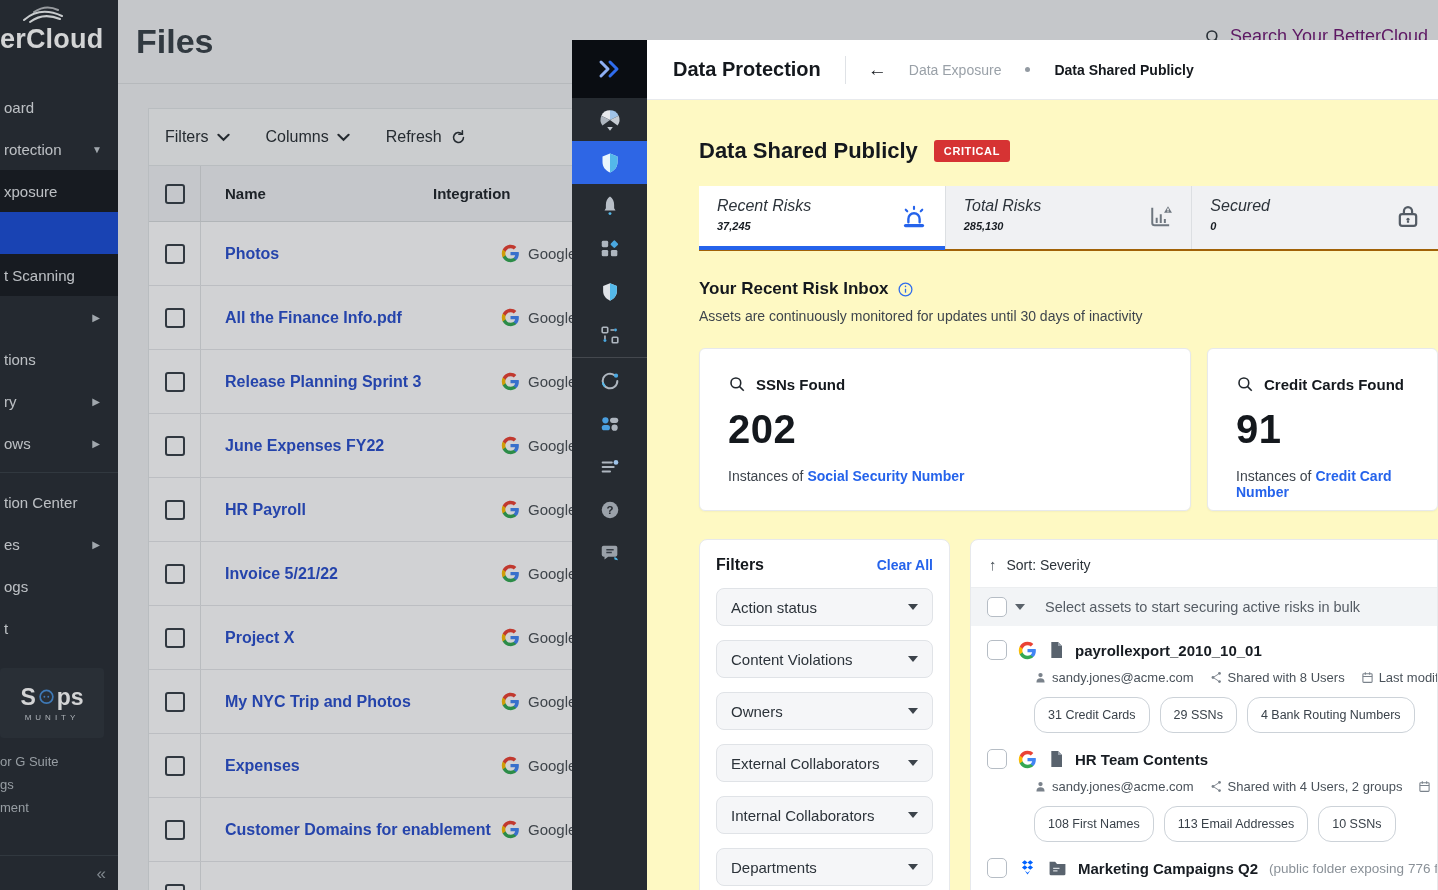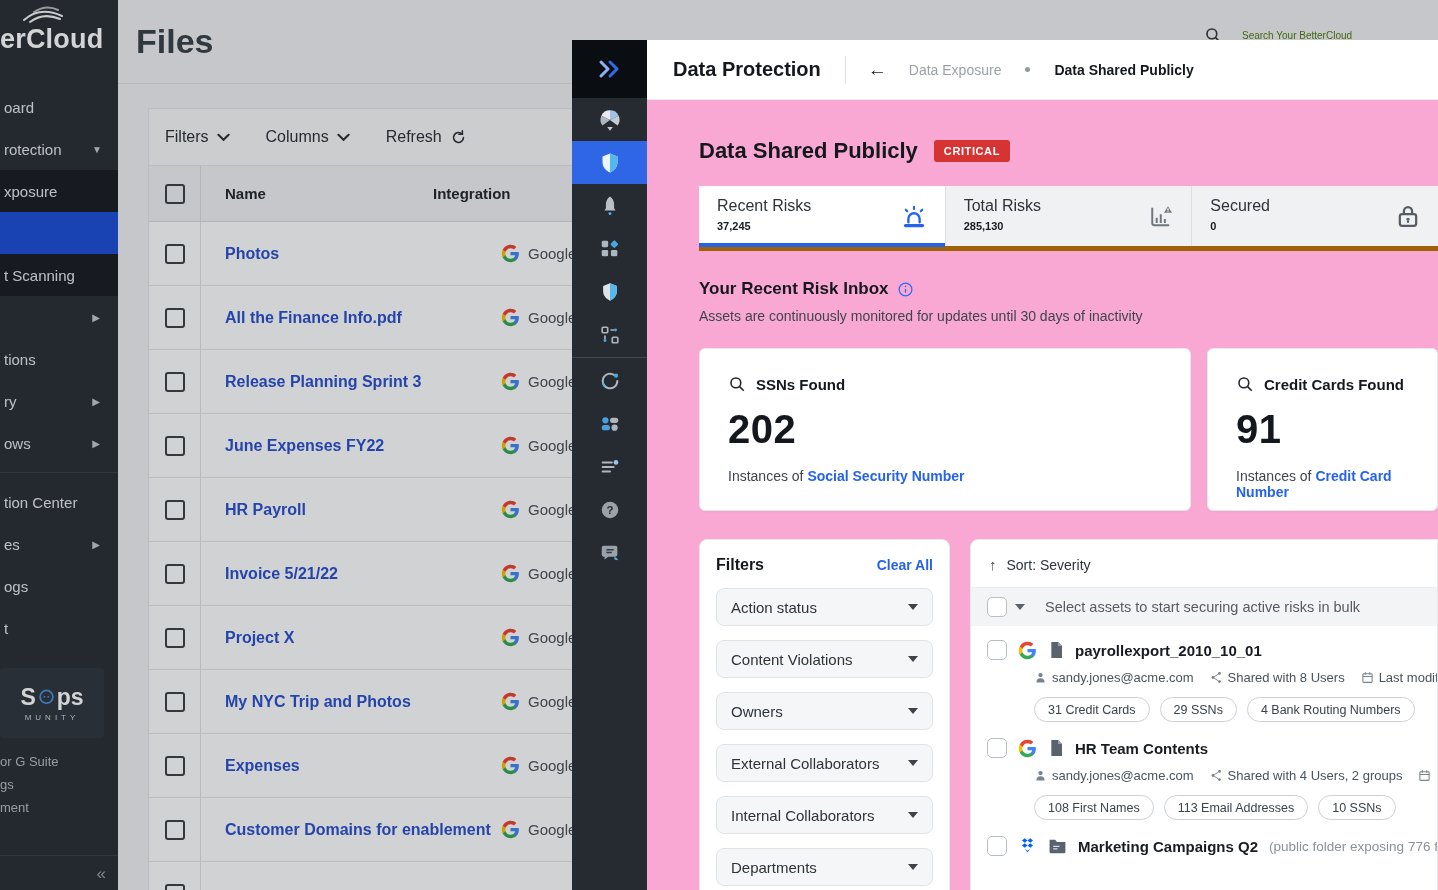--- a/index.html
+++ b/index.html
@@ -22,21 +22,21 @@
   .bg-community-line1 { color:#fff; font-weight:bold; font-size:23px; display:flex; align-items:center; gap:2px; }
   .bg-community-line2 { color:#cfd4d9; font-size:8px; letter-spacing:4px; margin-top:2px; }
   .bg-foot { position:absolute; left:0; top:750px; font-size:13px; color:#b6bcc2; line-height:23px; }
   .bg-foot div { cursor:pointer; }
   .bg-collapse { position:absolute; bottom:6px; right:12px; color:#9aa1a8; font-size:17px; cursor:pointer; }
   .bg-sidebar-footline { position:absolute; bottom:34px; left:0; right:0; height:1px; background:#3a4149; }
 
   .bg-main { position:absolute; left:118px; top:0; right:0; height:890px; background:#eef0f2; }
   .bg-pagehead { position:absolute; left:0; right:0; top:0; height:84px; border-bottom:1px solid #dcdee1; }
   .bg-pagetitle { position:absolute; left:18px; top:22px; font-size:34px; font-weight:600; color:#3a424a; }
-  .bg-search { position:absolute; left:1086px; top:26px; display:flex; align-items:center; gap:20px; font-size:10px; color:#4d7c0f; white-space:nowrap; }
+  .bg-search { position:absolute; left:1086px; top:26px; display:flex; align-items:center; gap:8px; font-size:18px; color:#701a75; white-space:nowrap; }
   .bg-toolbar { position:absolute; left:30px; right:0; top:108px; height:58px; background:#f6f7f8; border:1px solid #e0e3e6; display:flex; align-items:center; gap:36px; padding-left:16px; font-size:16px; color:#2b3137; }
   .bg-toolbar .tbtn { display:flex; align-items:center; gap:8px; cursor:pointer; font-weight:500; }
   .bg-table { position:absolute; left:30px; right:0; top:166px; bottom:0; border-left:1px solid #e0e3e6; overflow:hidden; }
   .bg-thead { height:56px; background:#eef0f3; border-bottom:1px solid #d6d9dc; display:flex; align-items:center; font-size:15px; font-weight:bold; color:#23282e; position:relative; }
   .bg-thead .ckcol { width:52px; align-self:stretch; border-right:1px solid #d9dcdf; display:flex; align-items:center; justify-content:center; }
   .bg-thead .nhdr { padding-left:24px; }
   .bg-thead .ihdr { position:absolute; left:284px; }
   .bg-row { height:64px; background:#fdfdfe; border-bottom:1px solid #e3e5e8; display:flex; align-items:center; position:relative; }
   .bg-row .ckcol { width:52px; align-self:stretch; border-right:1px solid #e0e2e5; display:flex; align-items:center; justify-content:center; }
   .bg-ck { width:20px; height:20px; border:2px solid #39414a; border-radius:3px; background:transparent; cursor:pointer; }
@@ -47,35 +47,35 @@
   .scrim { position:absolute; inset:0; background:rgba(12,15,20,0.18); z-index:5; }
 
   
   .ov-strip { position:absolute; left:572px; top:40px; width:75px; bottom:0; background:#262b31; z-index:10; }
   .ov-expand { height:58px; background:#0a0d12; display:flex; align-items:center; justify-content:center; cursor:pointer; }
   .ov-icons { padding-top:0; }
   .ov-iconslot { height:43px; display:flex; align-items:center; justify-content:center; cursor:pointer; }
   .ov-iconslot.selected { background:#2e66e5; }
   .ov-icondivider { height:1px; background:rgba(255,255,255,0.14); margin:1px 0; }
 
-  .ov-panel { position:absolute; left:647px; top:40px; right:0; bottom:0; z-index:10; background:#f9a8d4; overflow:hidden; }
+  .ov-panel { position:absolute; left:647px; top:40px; right:0; bottom:0; z-index:10; background:#fef9c3; overflow:hidden; }
   .ov-header { height:60px; background:#fff; border-bottom:1px solid #e8eaed; display:flex; align-items:center; }
   .ov-title { font-size:20px; font-weight:bold; color:#14181d; margin-left:26px; }
   .ov-vdiv { width:1px; height:28px; background:#dfe2e6; margin:0 22px 0 24px; }
   .ov-back { font-size:19px; color:#14181d; cursor:pointer; }
   .ov-bc-prev { font-size:14px; color:#9aa1a8; margin-left:22px; cursor:pointer; }
   .ov-bc-dot { width:5px; height:5px; border-radius:50%; background:#939aa2; margin:0 24px; }
   .ov-bc-cur { font-size:14px; font-weight:600; color:#14181d; }
 
   .ov-body { position:absolute; top:60px; left:0; right:0; bottom:0; padding-left:52px; overflow:hidden; }
   .ov-h1row { margin-top:38px; display:flex; align-items:center; gap:16px; }
   .ov-h1 { font-size:22px; font-weight:800; color:#14181d; }
   .ov-badge { background:#d63333; color:#fff; font-size:11px; font-weight:bold; letter-spacing:.6px; padding:5px 10px; border-radius:3px; }
 
-  .ov-tabs { margin-top:22px; display:flex; width:739px; height:65px; border-bottom:5px solid #a16207; }
+  .ov-tabs { margin-top:22px; display:flex; width:739px; height:65px; border-bottom:2px solid #a16207;font-style:italic; }
   .ov-tab { flex:1; background:#f0f1f3; border-right:1px solid #dcdfe2; position:relative; padding:11px 0 0 18px; cursor:pointer; }
   .ov-tab:last-child { border-right:none; }
   .ov-tab.active { background:#fff; }
   .ov-tab.active::after { content:""; position:absolute; left:0; right:0; bottom:-1px; height:4px; background:#2563eb; }
   .ov-tab-label { font-size:16px; color:#2c333a; }
   .ov-tab-value { font-size:11px; font-weight:bold; color:#171c22; margin-top:5px; }
   .ov-tab-icon { position:absolute; right:16px; top:16px; }
 
   .ov-inbox-title { margin-top:28px; display:flex; align-items:center; gap:8px; font-size:17px; font-weight:800; color:#14181d; }
   .ov-inbox-sub { margin-top:9px; font-size:14px; color:#3e454d; }
@@ -104,21 +104,21 @@
   .ov-ck { width:20px; height:20px; background:#fff; border:1.5px solid #b6bdc5; border-radius:5px; cursor:pointer; flex:none; }
   .ov-bulk-caret { width:0; height:0; border-left:5px solid transparent; border-right:5px solid transparent; border-top:6px solid #5a626a; margin-right:12px; cursor:pointer; }
   .ov-bulk-label { font-size:14.5px; color:#555c64; }
   .ov-item { padding:14px 0 2px 16px; }
   .ov-item-title { display:flex; align-items:center; gap:11px; }
   .ov-item-name { font-size:15px; font-weight:bold; color:#171c22; white-space:nowrap; }
   .ov-item-suffix { font-size:13.5px; color:#8a9198; white-space:nowrap; }
   .ov-item-meta { margin:10px 0 0 47px; display:flex; align-items:center; gap:16px; font-size:13px; color:#4a525a; white-space:nowrap; overflow:hidden; }
   .ov-item-meta .m { display:flex; align-items:center; gap:5px; flex:none; }
   .ov-item-pills { margin:12px 0 0 47px; display:flex; gap:10px; }
-  .ov-pill { height:25px; display:flex; align-items:center; padding:0 13px; border:1px solid #ccd2d8; border-radius:13px; font-size:12.5px; color:#3a424a; white-space:nowrap; }
+  .ov-pill { height:36px; display:flex; align-items:center; padding:0 13px; border:1px solid #ccd2d8; border-radius:13px; font-size:12.5px; color:#3a424a; white-space:nowrap; }
 
   svg { display:block; flex:none; }
 </style>
 </head>
 <body>
 
 <div class="bg">
   <aside class="bg-sidebar">
     <span class="bg-logo-swoosh">
       <svg width="46" height="20" viewBox="0 0 46 20" fill="none" stroke="#f2f4f6" stroke-width="2" stroke-linecap="round">

